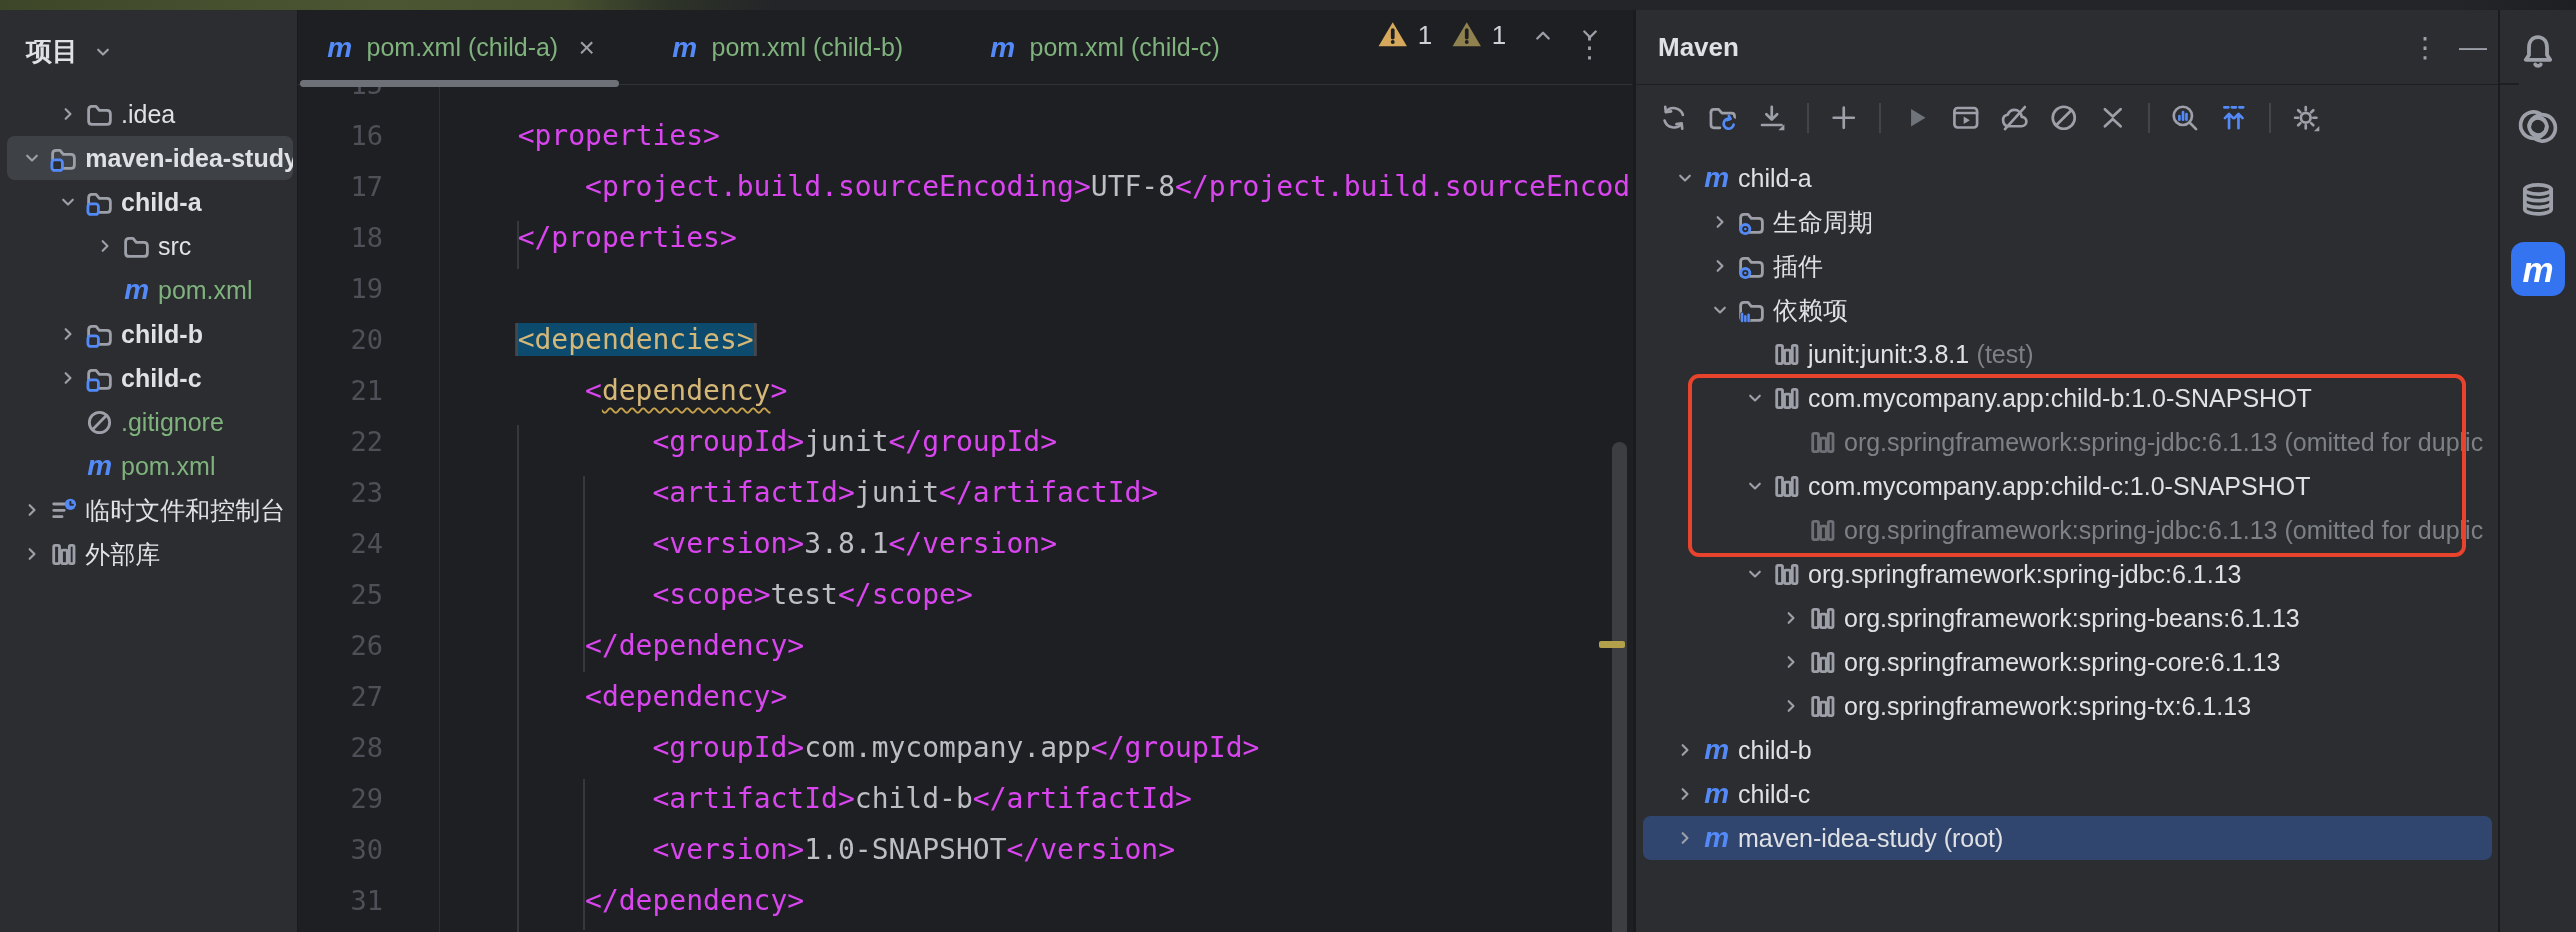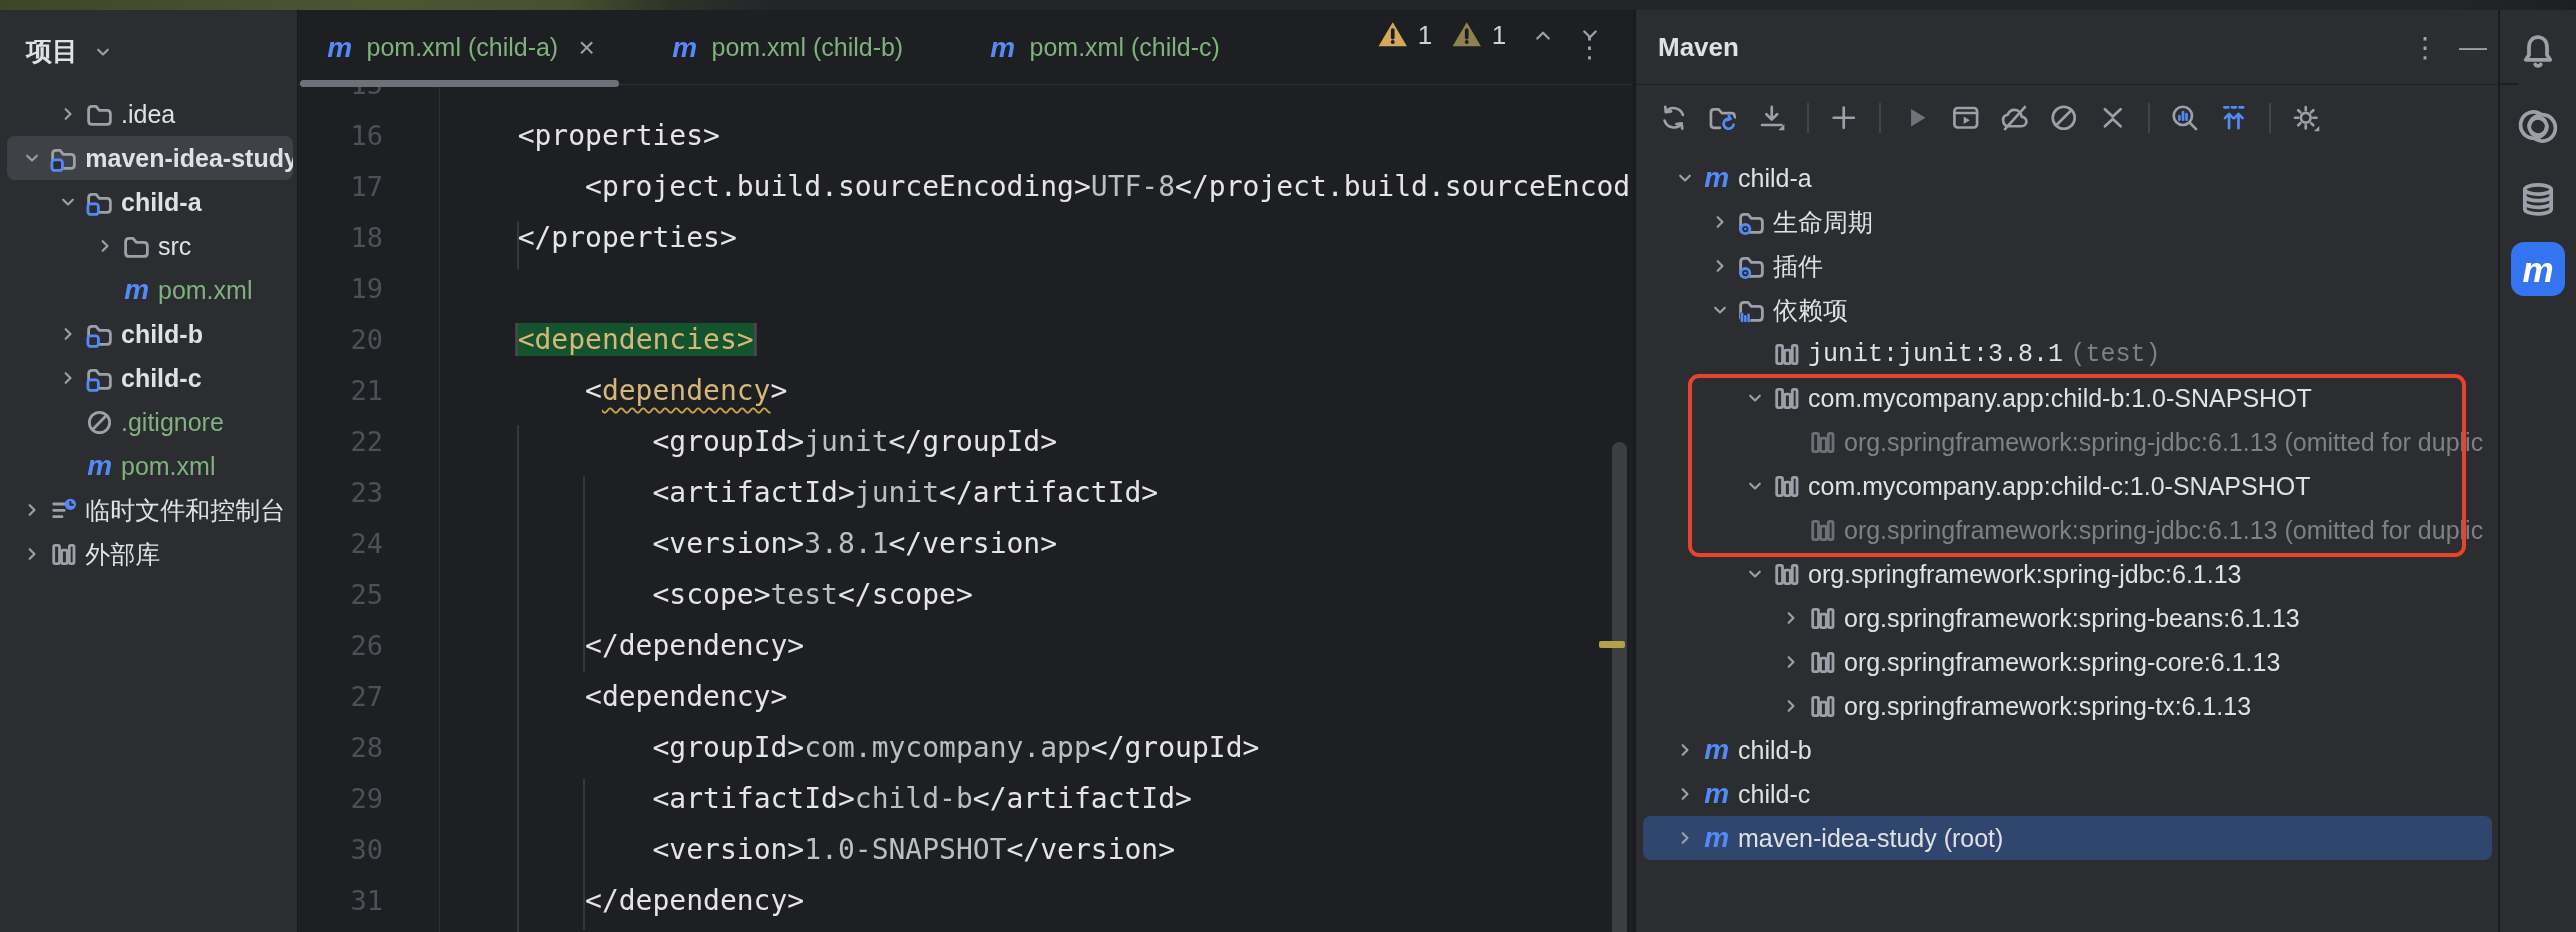--- a/index.html
+++ b/index.html
@@ -76,23 +76,23 @@
 
   #edit-body { position:absolute; left:0; top:77px; right:0; bottom:0; overflow:hidden; }
   #code-lines { position:absolute; left:0; top:-28px; right:0; }
   .cline { display:flex; align-items:center; height:51px; position:relative; z-index:1; }
   .gut { width:142px; flex:none; border-right:1.9px solid #2d2f33; align-self:stretch;
          display:flex; align-items:center; justify-content:flex-end; }
   .gut span { display:block; width:100%; text-align:right; padding-right:56px;
               color:#4d5157; font-size:27px; font-family:"DejaVu Sans Mono", monospace; }
   .cline pre { margin-left:10.2px; font-family:"DejaVu Sans Mono", monospace; font-size:28px;
                color:#bcbec4; white-space:pre; }
-  .t { color:#e5e5e5;margin-top:21px; }
+  .t { color:#d946ef;margin-top:21px; }
   .x { color:#bcbec4;margin-top:36px; }
-  .th { color:#d5b778; background:#14532d; box-shadow:-2.8px 0 0 #45484d, 2.8px 0 0 #45484d; }
+  .th { color:#d5b778; background:#0c4a6e; box-shadow:-2.8px 0 0 #45484d, 2.8px 0 0 #45484d; }
   .tq { color:#d5b778; text-decoration:underline; text-decoration-style:wavy;
         text-decoration-color:#c7a24c; text-decoration-thickness:2.3px; text-underline-offset:7.4px; }
   .iguide { position:absolute; width:1.9px; background:#36383c; z-index:0; }
 
   #inspections { position:absolute; top:9.3px; right:24px; display:flex; align-items:center;
                  gap:9.3px; z-index:6; }
   #inspections .cnt { color:#ced0d6; font-size:26px; margin-right:9.3px; }
   #inspections .wic { width:31.5px; height:31.5px; }
   #inspections .nav { width:37px; height:31.5px; }
   #inspections .nav svg { width:24px; height:24px; }
@@ -570,21 +570,21 @@
           </span>
           <span class="ico nico">
             <svg viewBox="0 0 16 16" fill="none" stroke="#9da0a8" stroke-width="1.55" stroke-linecap="round" stroke-linejoin="round">
               <path d="M2 5.4 C2 4.3 2.8 3.5 3.9 3.5 H6.1 L7.9 5.7 H12.1 C13.2 5.7 14 6.5 14 7.6 V11.6 C14 12.7 13.2 13.5 12.1 13.5 H3.9 C2.8 13.5 2 12.7 2 11.6 Z"></path>
               <rect x="1.8" y="8.8" width="5.6" height="5.6" rx="1" fill="#2b2d30" stroke="none"></rect>
               <path d="M2.8 13.8 V9.8 M4.6 13.8 V11.2 M6.4 13.8 V10.4" stroke="#548af7" stroke-width="1.4"></path>
             </svg>
           </span>
           <span class="lbl">依赖项</span>
         </div>
-        <div class="trow mrow" style="padding-left: 96px; font-family: Liberation Mono, monospace;">
+        <div class="trow mrow" style="padding-left: 96px;">
           <span class="ico chev"></span>
           <span class="ico nico">
             <svg viewBox="0 0 16 16" fill="none" stroke="#9da0a8" stroke-width="1.55" stroke-linecap="round" stroke-linejoin="round">
               <rect x="2.6" y="3" width="3.2" height="10" rx="0.8"></rect>
               <rect x="6.9" y="5.6" width="3.2" height="7.4" rx="0.8"></rect>
               <rect x="11.2" y="3" width="2.6" height="10" rx="0.8"></rect>
             </svg>
           </span>
           <span class="lbl">junit:junit:3.8.1</span>
           <span class="sfx"> (test)</span>

